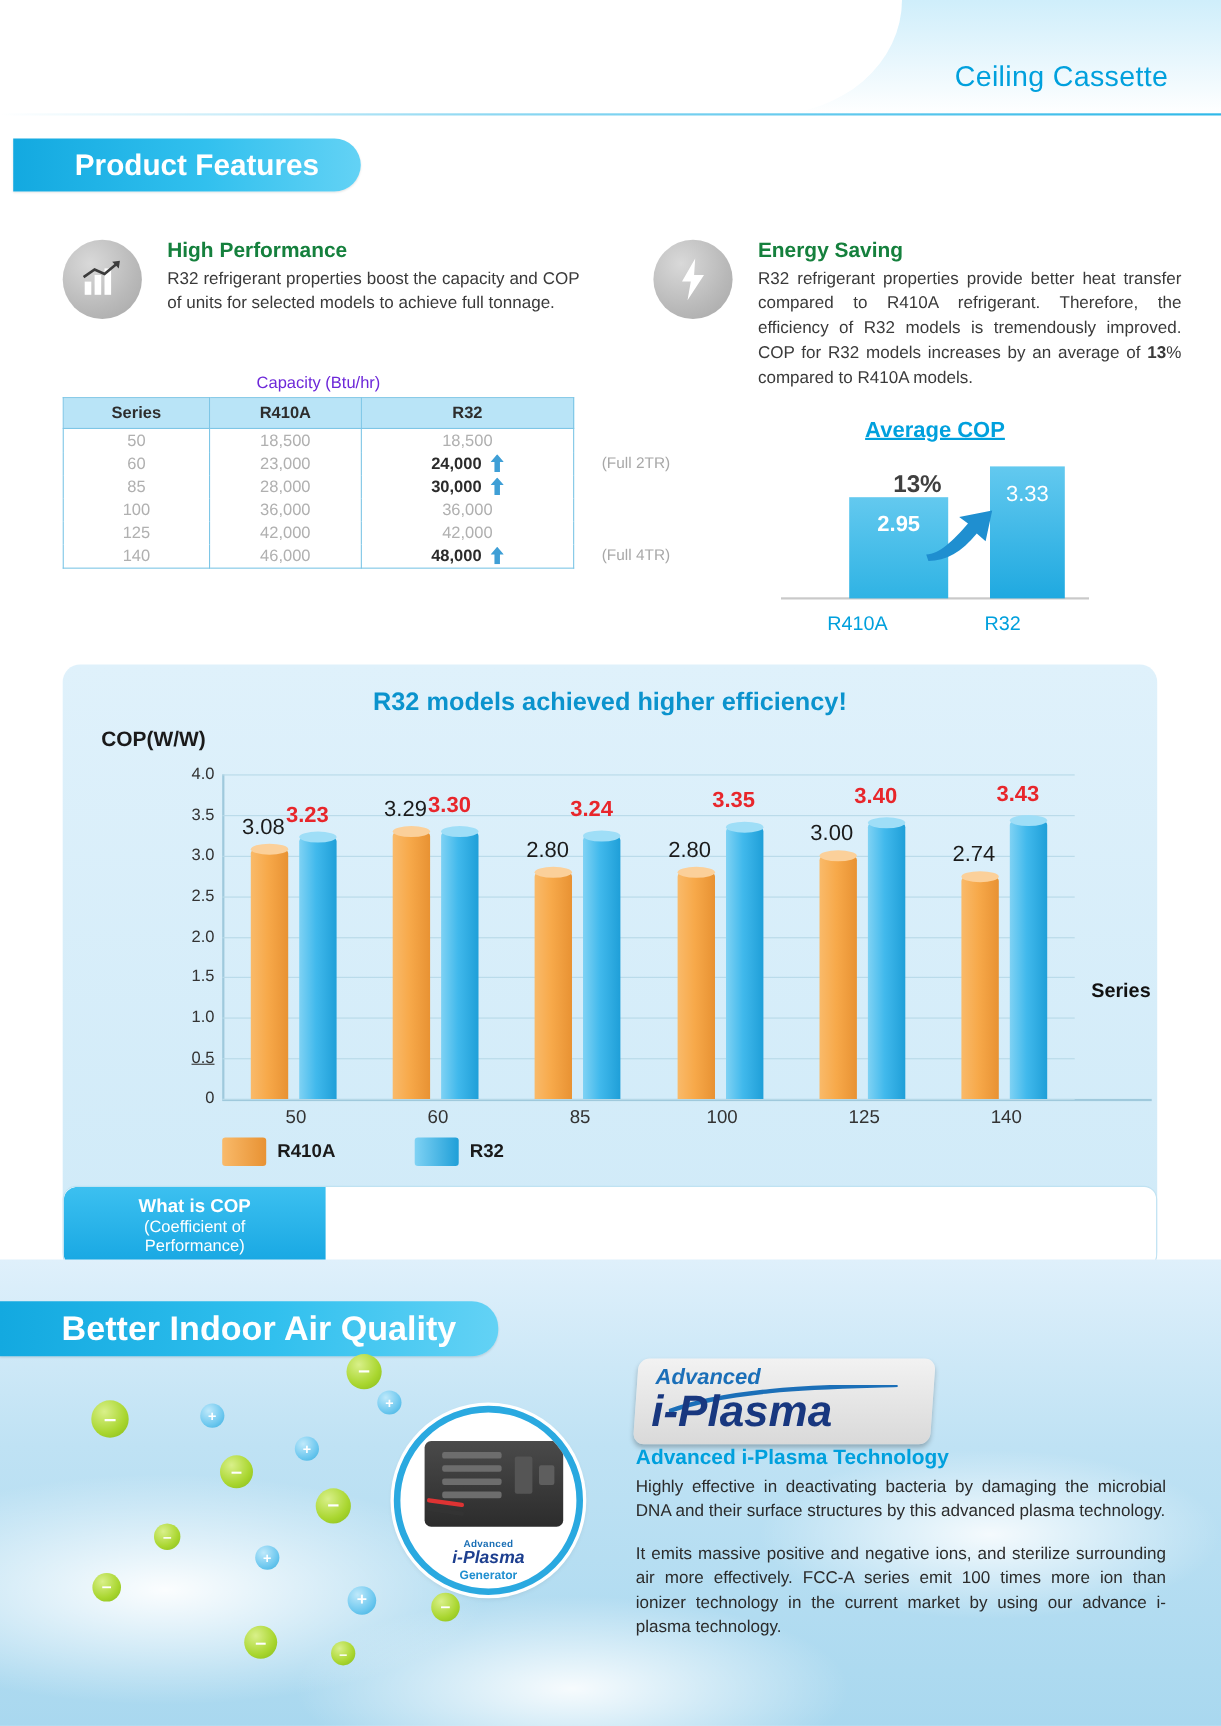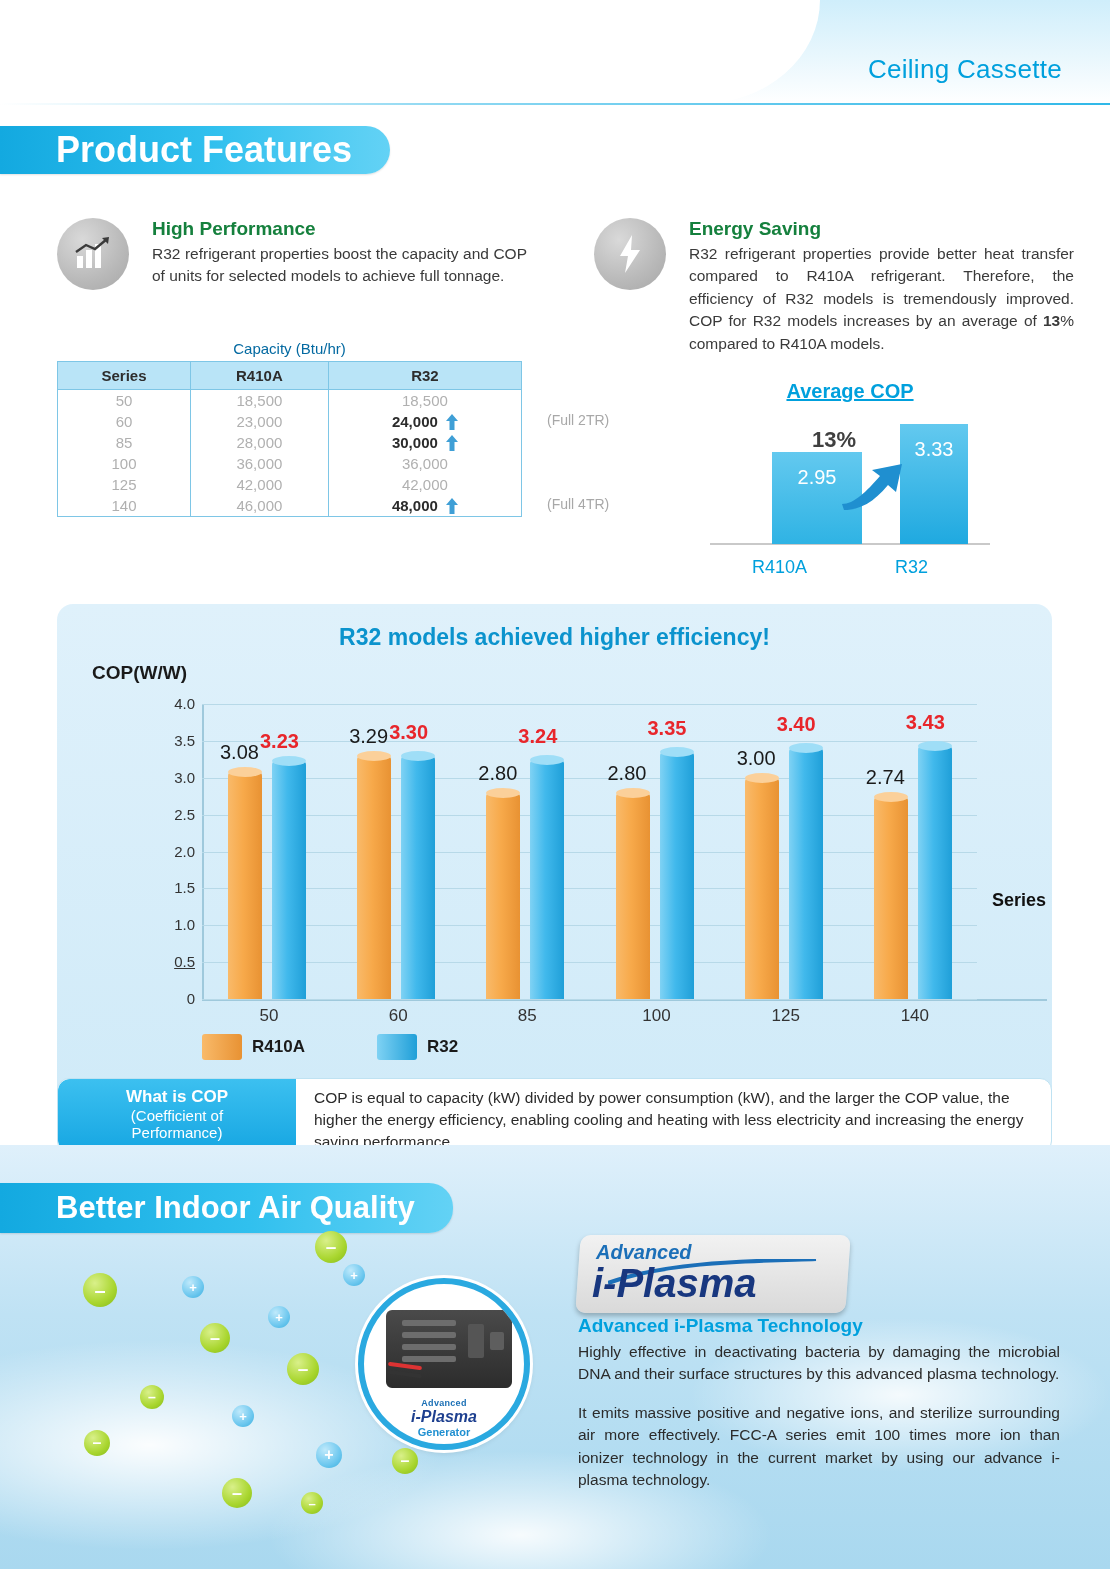--- a/index.html
+++ b/index.html
@@ -30,41 +30,41 @@
 
   
   .ribbon {
     position:absolute; height:48px; display:flex; align-items:center;
     color:#ffffff; font-weight:bold;
     background:linear-gradient(90deg,#13a9e0 0%, #31c0ee 55%, #63d2f5 100%);
     border-top-right-radius:24px; border-bottom-right-radius:24px;
     padding-left:56px; padding-right:38px;
     box-shadow:0 1px 2px rgba(0,0,0,.12);
   }
-  #ribbon-features { left:0; top:126px; font-size:36px; }
+  #ribbon-features { left:12px; top:126px; font-size:27px; }
   #ribbon-air { left:0; top:1183px; font-size:31px; height:50px; }
 
   
   .feature { position:absolute; }
   .feat-icon {
     position:absolute; width:72px; height:72px; border-radius:50%;
     background:radial-gradient(circle at 35% 30%, #d9d9d9 0%, #b9b9b9 60%, #a6a6a6 100%);
     display:flex; align-items:center; justify-content:center;
   }
   .feat-head { font-size:19px; font-weight:bold; color:#15803d; margin:0 0 3px 0; }
   .feat-body { font-size:15.5px; color:#3a3a3a; line-height:1.45; text-align:justify; }
 
   #feature-high { left:57px; top:218px; width:470px; }
   #feature-high .feat-text { margin-left:95px; }
   #feature-energy { left:594px; top:218px; width:480px; }
   #feature-energy .feat-text { margin-left:95px; }
 
   
   #capacity-wrap { position:absolute; left:57px; top:340px; width:465px; }
-  .cap-caption { text-align:center; font-size:15px; color:#0369a1; margin-bottom:4px; }
+  .cap-caption { text-align:center; font-size:15px; color:#6d28d9; margin-bottom:4px; }
   table.cap { border-collapse:collapse; width:465px; background:#fff; }
   table.cap th {
     background:#b9e4f7; color:#2d2d2d; font-size:15px; font-weight:bold;
     border:1px solid #7ec6e6; padding:5px 0; text-align:center;
   }
   table.cap td {
     border-left:1px solid #7ec6e6; border-right:1px solid #7ec6e6;
     font-size:15px; color:#b0b0b0; text-align:center; padding:2px 0; height:20px;
   }
   table.cap tr:last-child td { border-bottom:1px solid #7ec6e6; }
@@ -74,21 +74,21 @@
   .upar { display:inline-block; width:12px; height:16px; vertical-align:-3px; margin-left:8px; }
 
   
   #avgcop { position:absolute; left:690px; top:380px; width:320px; height:200px; }
   #avgcop .avg-title {
     text-align:center; font-size:20px; font-weight:bold; color:#00a0dd;
     text-decoration:underline; margin-bottom:6px;
   }
   #avgcop .pct { position:absolute; left:122px; top:34px; font-size:22px; font-weight:bold; color:#404040;margin-top:13px; }
   .avgbar { position:absolute; bottom:36px; }
-  #avg-bar-410 { left:82px; width:90px; height:92px; background:linear-gradient(180deg,#63c9ef 0%, #2fb3e4 100%); }
+  #avg-bar-410 { left:82px; width:90px; height:92px; background:linear-gradient(180deg,#63c9ef 0%, #2fb3e4 100%);font-weight:bold; }
   #avg-bar-r32 { left:210px; width:68px; height:120px; background:linear-gradient(180deg,#63c9ef 0%, #1fa9e0 100%); }
   .avgbar .v { position:absolute; left:0; right:0; top:14px; text-align:center; color:#ffffff; font-size:20px; }
   .avg-axis { position:absolute; left:20px; bottom:35px; width:280px; height:2px; background:#c9c9c9; }
   .avg-lbl { position:absolute; bottom:2px; font-size:18px; color:#00a0dd; }
   #avg-lbl-410 { left:62px; }
   #avg-lbl-r32 { left:205px; }
   #avg-arrow { position:absolute; left:150px; bottom:70px; width:66px; height:52px; }
 
   
   #chart-panel {
@@ -417,21 +417,20 @@
     <div class="lt">R32</div>
   </div>
 </div>
 
 <div id="cop-box">
   <div id="cop-left">
     <div class="t1">What is COP</div>
     <div class="t2">(Coefficient of</div>
     <div class="t2">Performance)</div>
   </div>
-  <div id="cop-right">COP is equal to capacity (kW) divided by power consumption (kW), and the larger the COP value, the higher the energy efficiency, enabling cooling and heating with less electricity and increasing the energy saving performance.</div>
 </div>
 
 <div id="sky"></div>
 
 <div class="ribbon" id="ribbon-air">Better Indoor Air Quality</div>
 
 <div id="ion-field">
     <div class="ion neg" style="left: 315px; top: 1px; width: 32px; height: 32px; font-size: 19px;">–</div>
     <div class="ion pos" style="left: 182px; top: 46px; width: 22px; height: 22px; font-size: 13px;">+</div>
     <div class="ion pos" style="left: 343px; top: 34px; width: 22px; height: 22px; font-size: 13px;">+</div>

